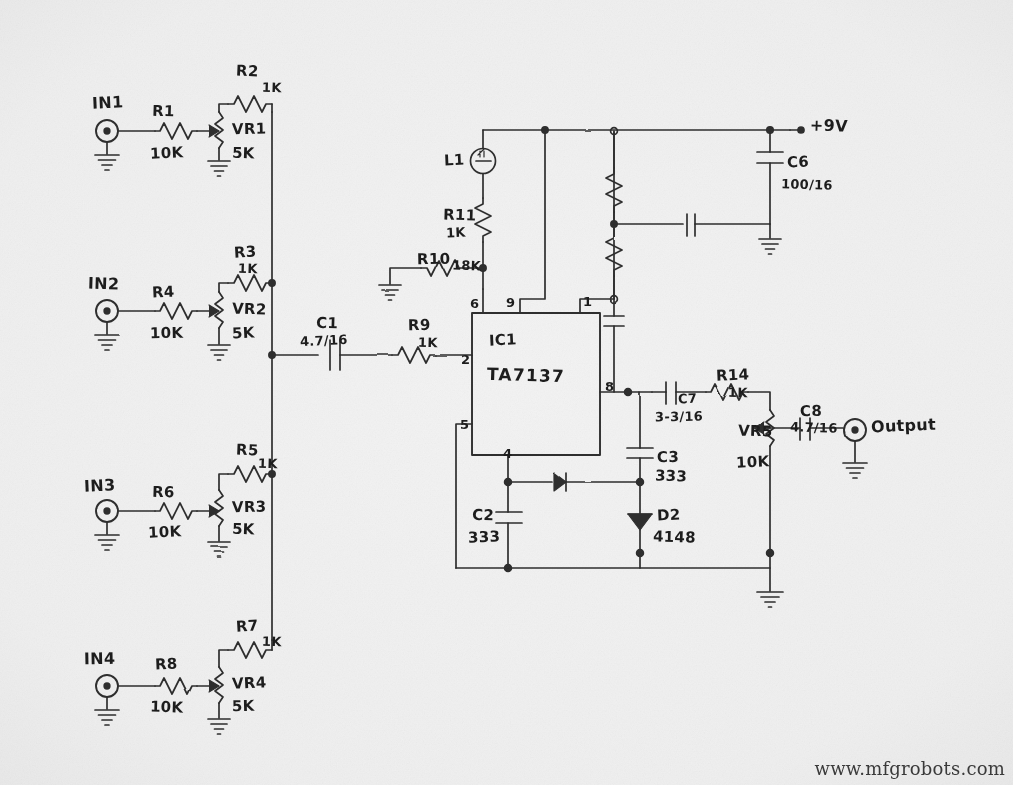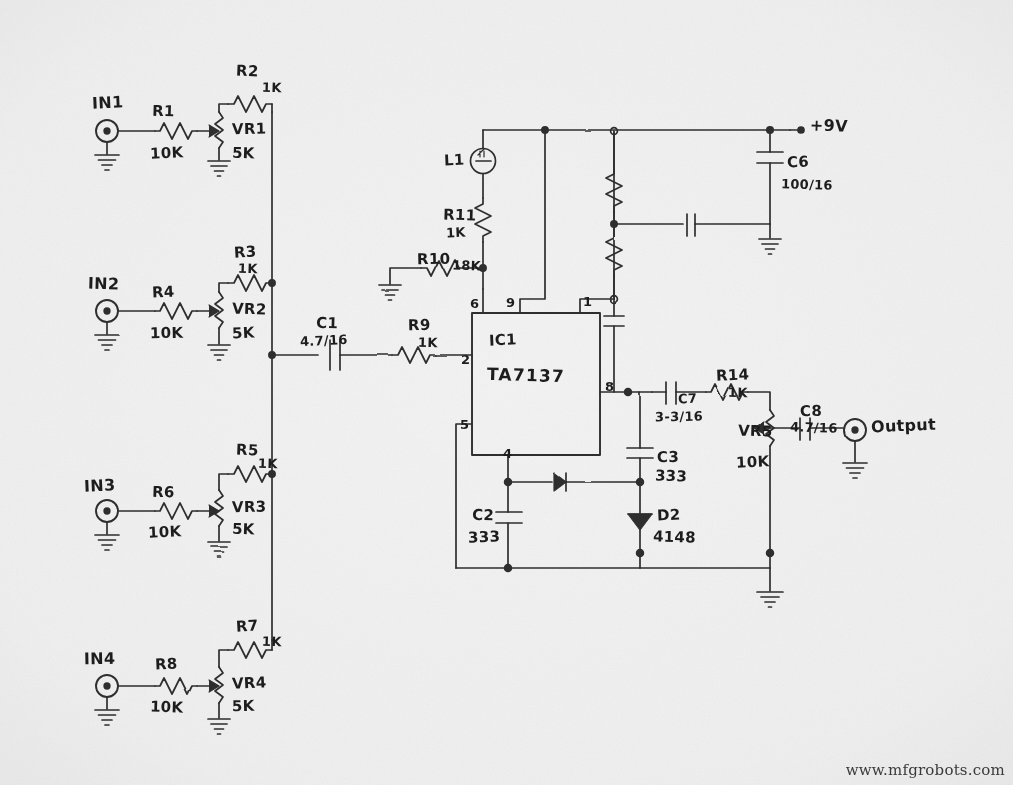--- a/index.html
+++ b/index.html
@@ -23,21 +23,21 @@
   .l-med{font-size:15px;}
   .l-sm{font-size:13px;}
   .l-pin{font-size:13px;font-weight:700;}
   .ic-name{font-size:17px;letter-spacing:1.2px;}
   .skw1{transform:rotate(-2.6deg);}
   .skw2{transform:rotate(1.8deg);}
   .skw3{transform:rotate(-1.2deg);}
   .skw4{transform:rotate(2.4deg);}
   .skw5{transform:rotate(-3.4deg);}
   #watermark{
-    position:absolute;right:8px;bottom:6px;font-size:15px;color:#3a3a3a;
+    position:absolute;right:8px;bottom:6px;font-size:18px;color:#3a3a3a;
     font-family:"DejaVu Serif",serif;font-weight:400;letter-spacing:.2px;margin-left:36px;
   }
 </style>
 </head>
 <body>
 
 <div id="sheet">
 
   <svg id="grain" width="1013" height="785">
     <defs>

